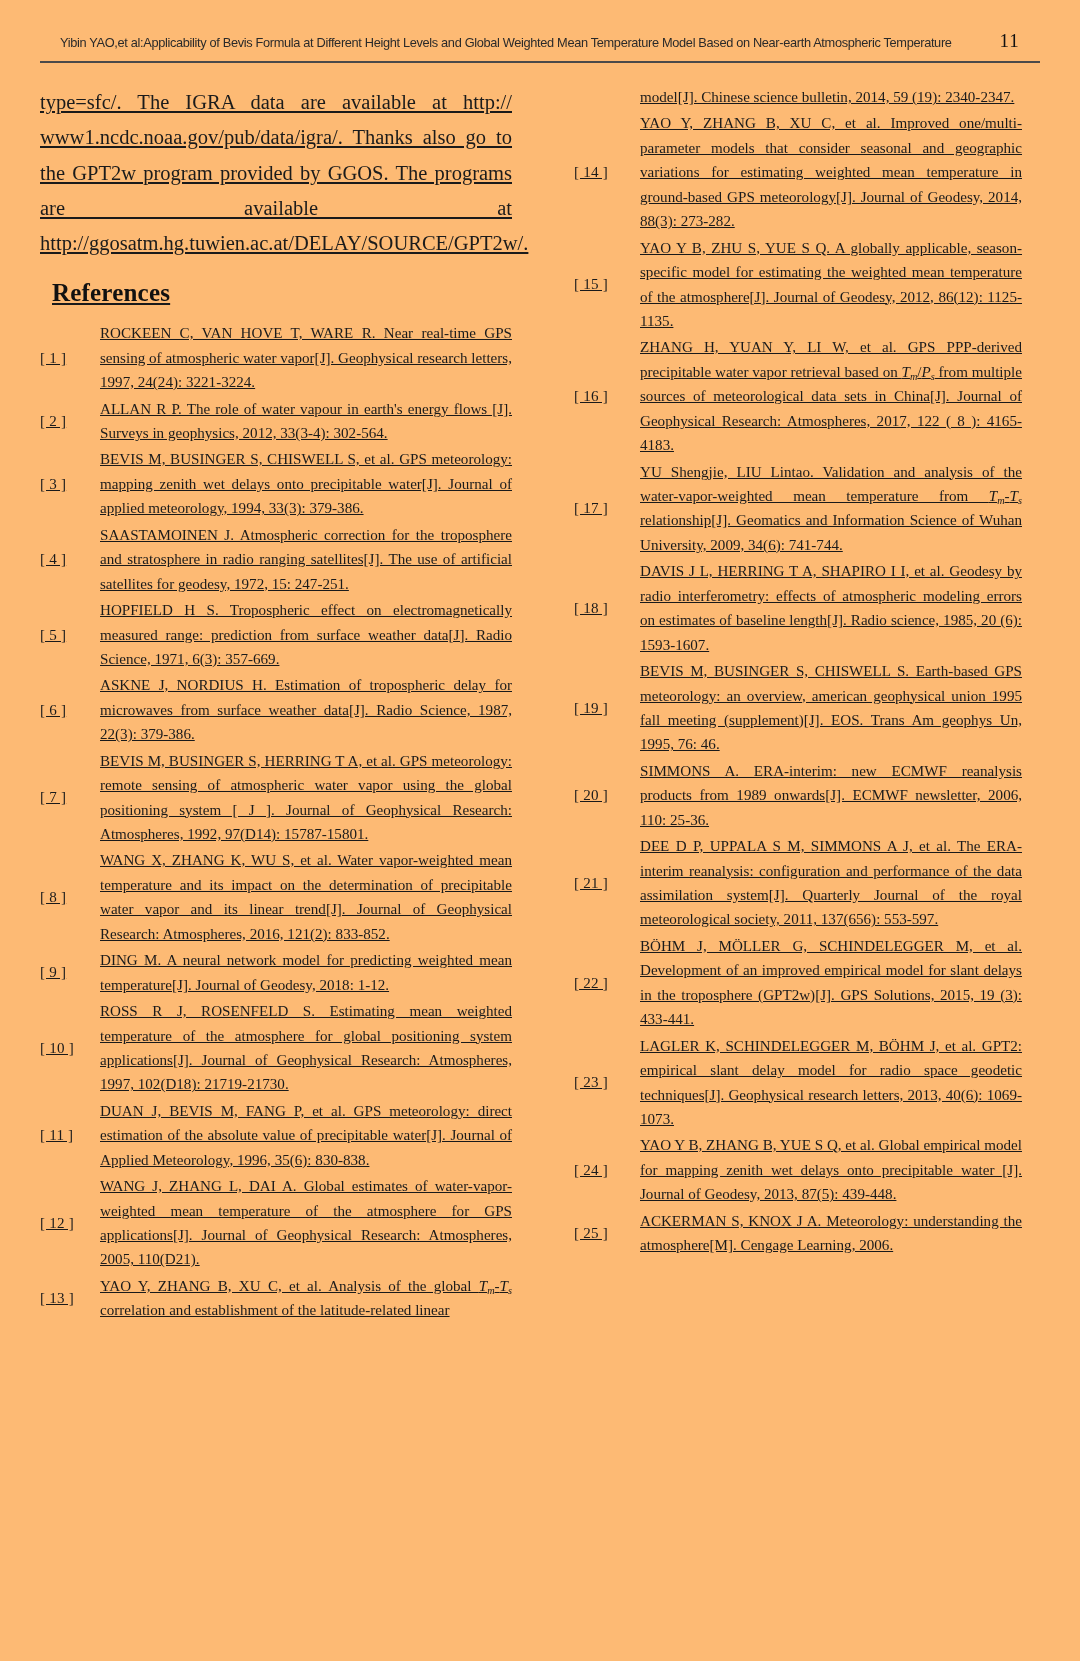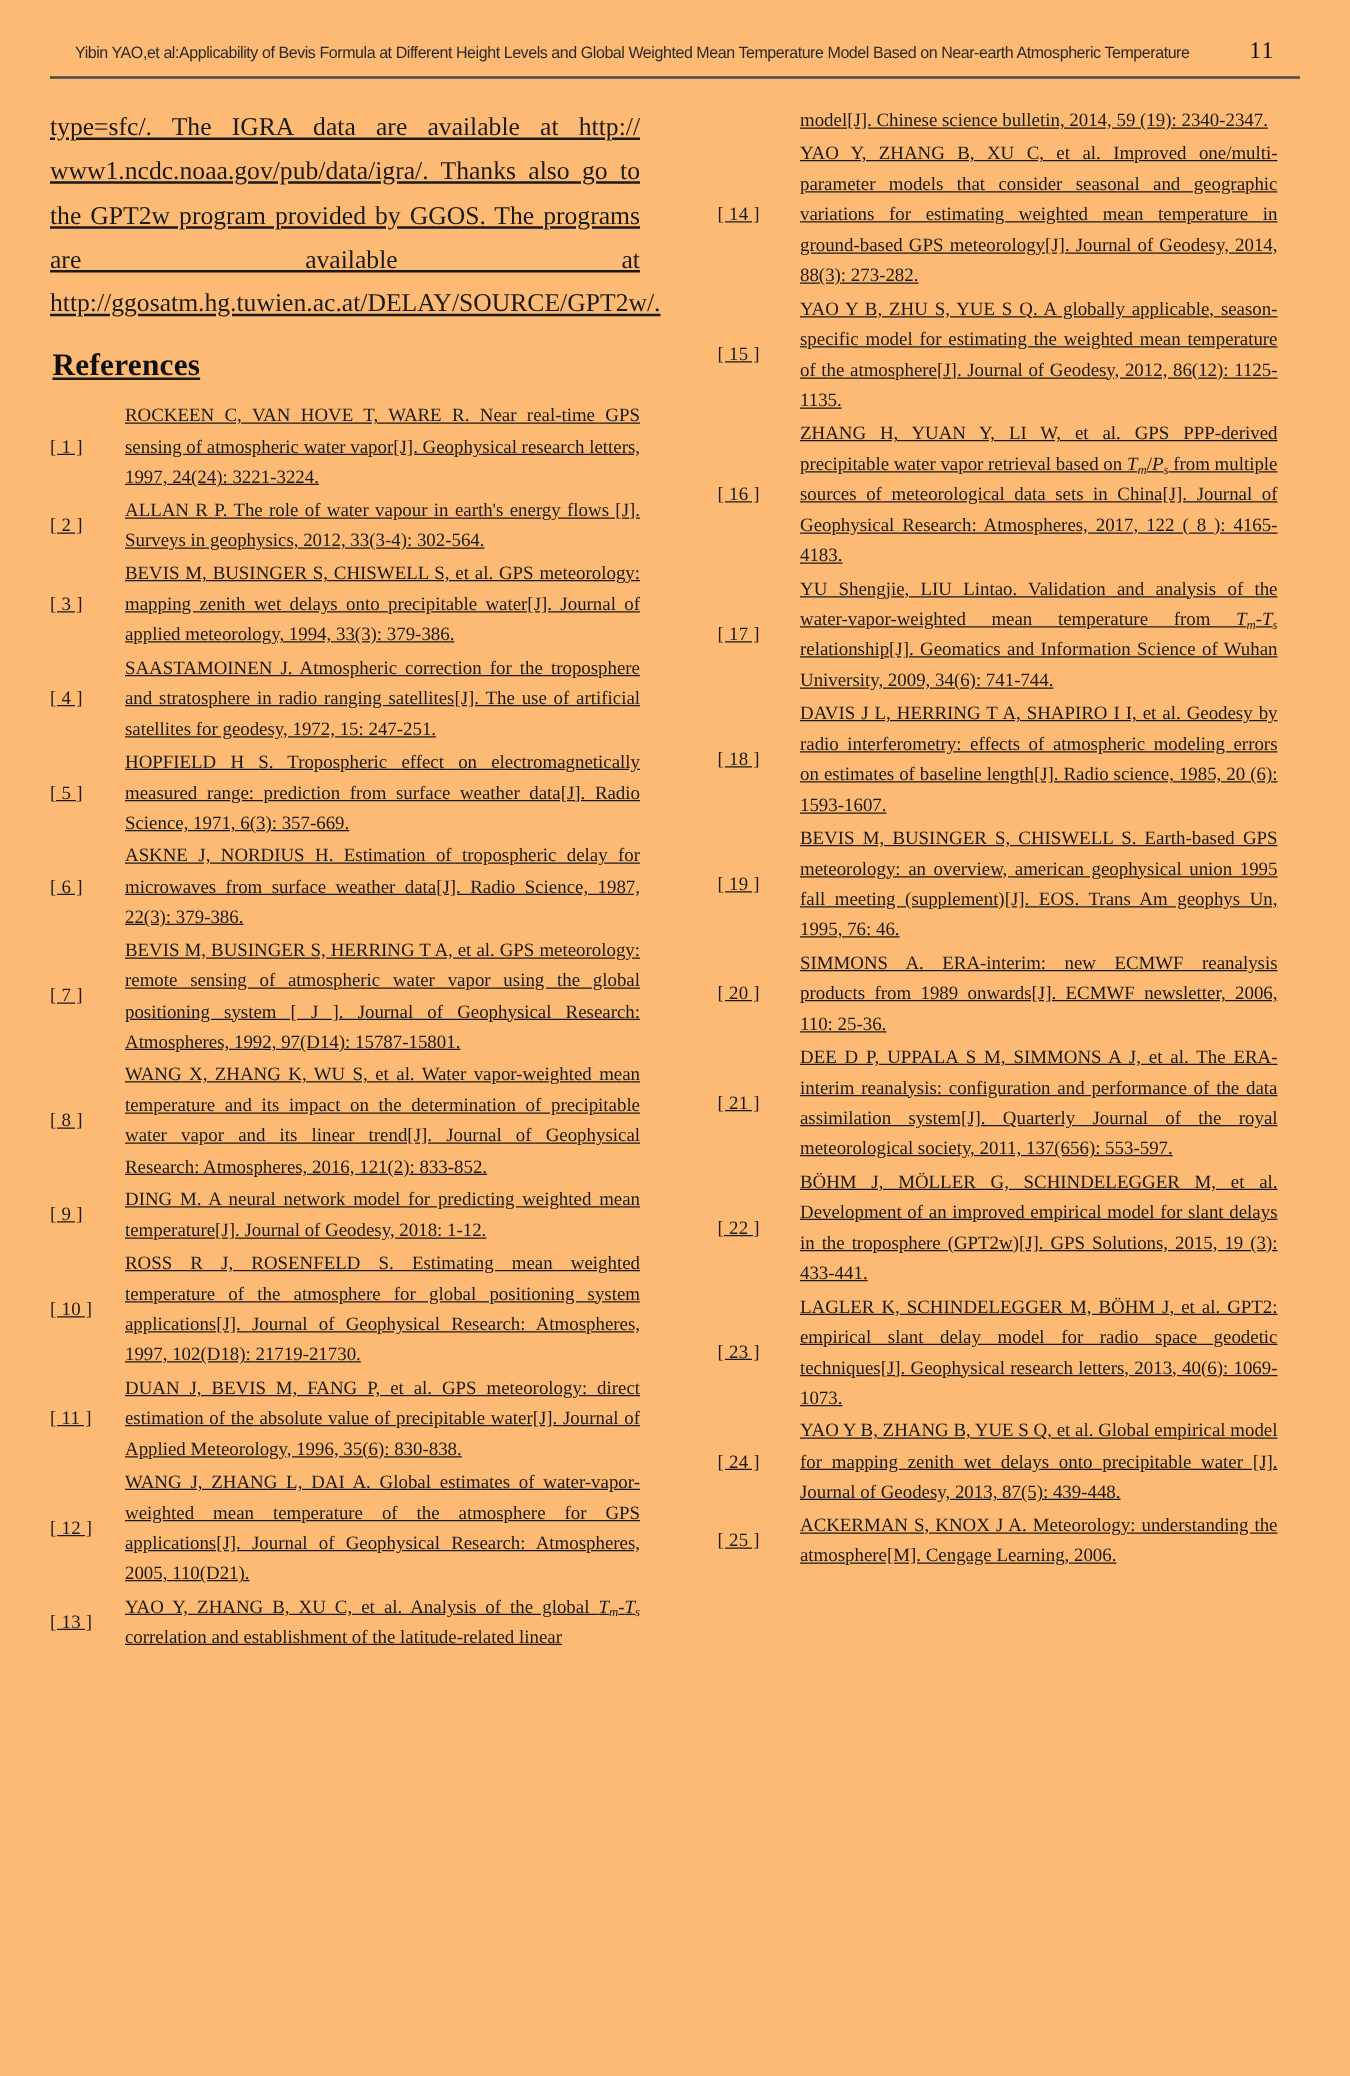--- a/index.html
+++ b/index.html
@@ -77,21 +77,21 @@
     text-justify: inter-word;
     color: #1b1b1b;
     margin: 0 0 6px 0;
     word-spacing: 1px;
   }
 
   h2.refs-heading {
     font-family: "Liberation Serif", "DejaVu Serif", serif;
     font-size: 25px;
     font-weight: 700;
-    margin: 18px 0 14px 2px;
+    margin: 18px 0 14px 12px;
     letter-spacing: 0.2px;
     color: #111;
   }
 
   
   ul.reflist {
     list-style: none;
     margin: 0;
     padding: 0;
   }

